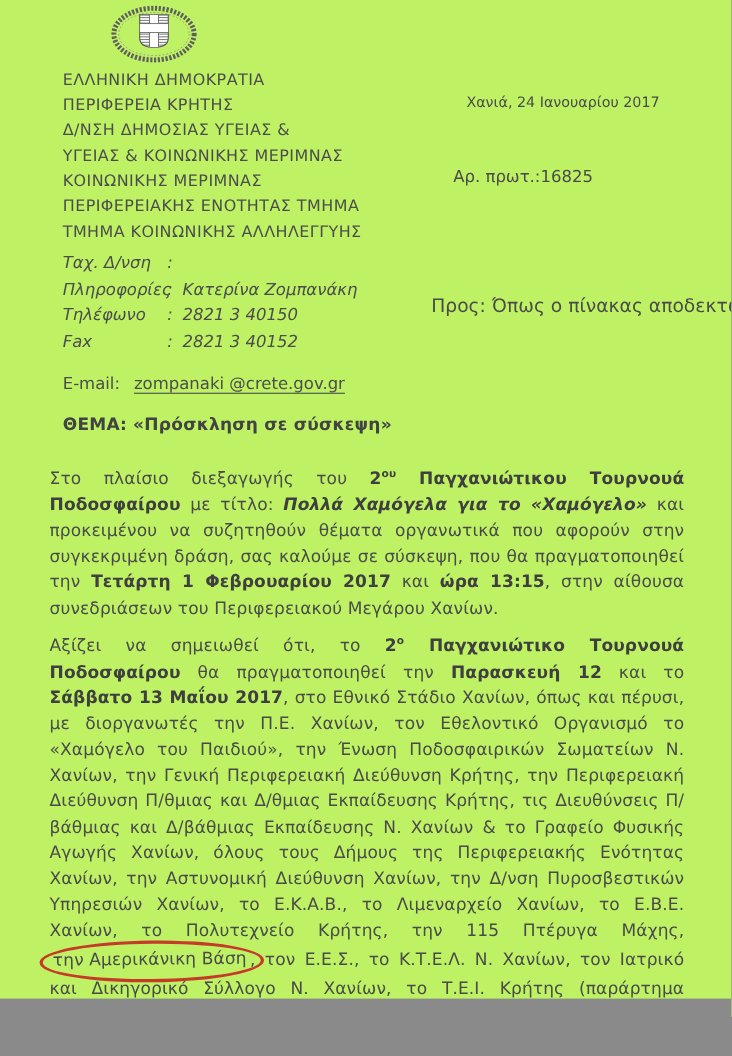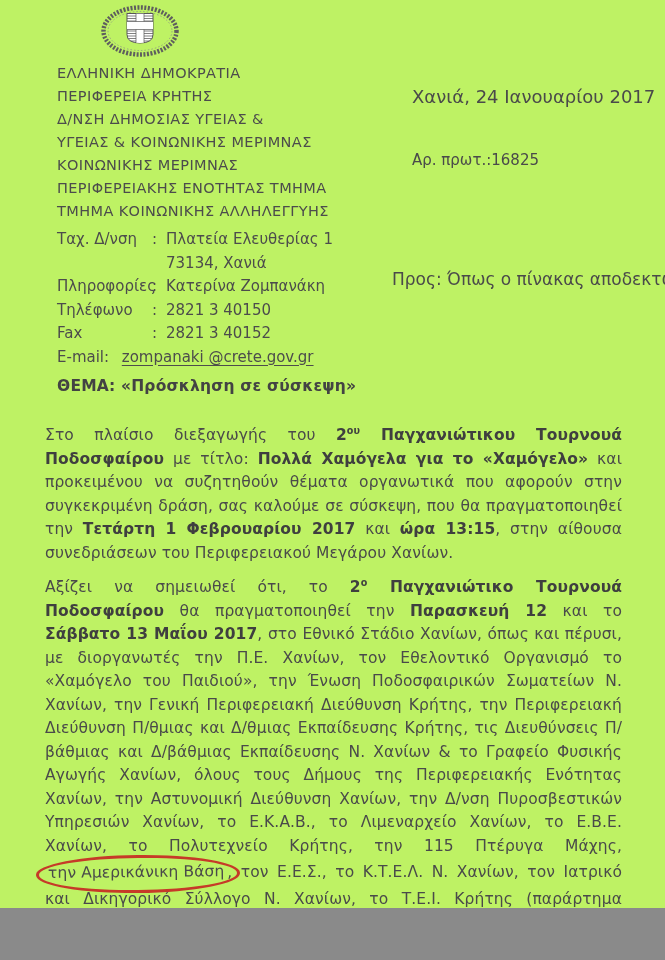--- a/index.html
+++ b/index.html
@@ -18,46 +18,46 @@
   .org-block{
     position:absolute;left:57px;top:62px;width:345px;
     font-size:14.5px;line-height:23px;letter-spacing:0.4px;
     color:#4c4c4c;white-space:nowrap;
   }
   
   .contact-block{
     position:absolute;left:57px;top:228px;width:330px;
     font-size:15px;line-height:23.5px;color:#4c4c4c;
   }
-  .crow{display:grid;grid-template-columns:95px 14px 1fr;}
+  .crow{display:grid;grid-template-columns:95px 14px 1fr;font-style:italic;}
   .clabel{white-space:nowrap;}
   .cvalue{white-space:nowrap;}
-  .email-row{margin-top:0px;}
+  .email-row{margin-top:16px;}
   .email-label{display:inline-block;width:60px;}
   .email-value{text-decoration:underline;text-underline-offset:3px;}
   
-  .meta-date{position:absolute;left:412px;top:86px;font-size:18px;}
+  .meta-date{position:absolute;left:424px;top:86px;font-size:13px;}
   .meta-protocol{position:absolute;left:412px;top:151px;font-size:15px;}
   .meta-to{position:absolute;left:392px;top:269px;font-size:17px;white-space:nowrap;}
   
   .subject{
     position:absolute;left:57px;top:377px;
     font-size:15.5px;font-weight:bold;color:#434343;letter-spacing:0.2px;
   }
   
   .body-text{
     position:absolute;left:45px;top:424px;width:577px;
   }
   .bodyp{
     margin:0 0 11px 0;
     font-size:15.5px;line-height:23.5px;
     text-align:justify;color:#4a4a4a;letter-spacing:0.1px;
   }
   .bodyp .b{font-weight:bold;color:#3f3f3f;}
-  .bodyp .i{}
+  .bodyp .i{font-style:italic;}
   .bodyp sup{font-size:0.62em;vertical-align:super;line-height:0;}
   
   .circled{
     display:inline-block;
     border:3px solid #c63a28;
     border-radius:50%;
     padding:3px 13px 5px 9px;
     margin:-3px -13px -5px -9px;
     transform:rotate(-0.6deg);
   }
@@ -108,26 +108,20 @@
       <div>ΚΟΙΝΩΝΙΚΗΣ ΜΕΡΙΜΝΑΣ</div>
       <div>ΠΕΡΙΦΕΡΕΙΑΚΗΣ ΕΝΟΤΗΤΑΣ ΤΜΗΜΑ</div>
       <div>ΤΜΗΜΑ ΚΟΙΝΩΝΙΚΗΣ ΑΛΛΗΛΕΓΓΥΗΣ</div>
     </div>
 
   <div class="contact-block">
     <div>
         <div class="crow">
           <span class="clabel">Ταχ. Δ/νση</span>
           <span class="csep">:</span>
-          <span class="cvalue">Πλατεία Ελευθερίας 1</span>
-        </div>
-        <div class="crow">
-          <span class="clabel"></span>
-          <span class="csep"></span>
-          <span class="cvalue">73134, Χανιά</span>
         </div>
         <div class="crow">
           <span class="clabel">Πληροφορίες</span>
           <span class="csep">:</span>
           <span class="cvalue">Κατερίνα Ζομπανάκη</span>
         </div>
         <div class="crow">
           <span class="clabel">Τηλέφωνο</span>
           <span class="csep">:</span>
           <span class="cvalue">2821 3 40150</span>

